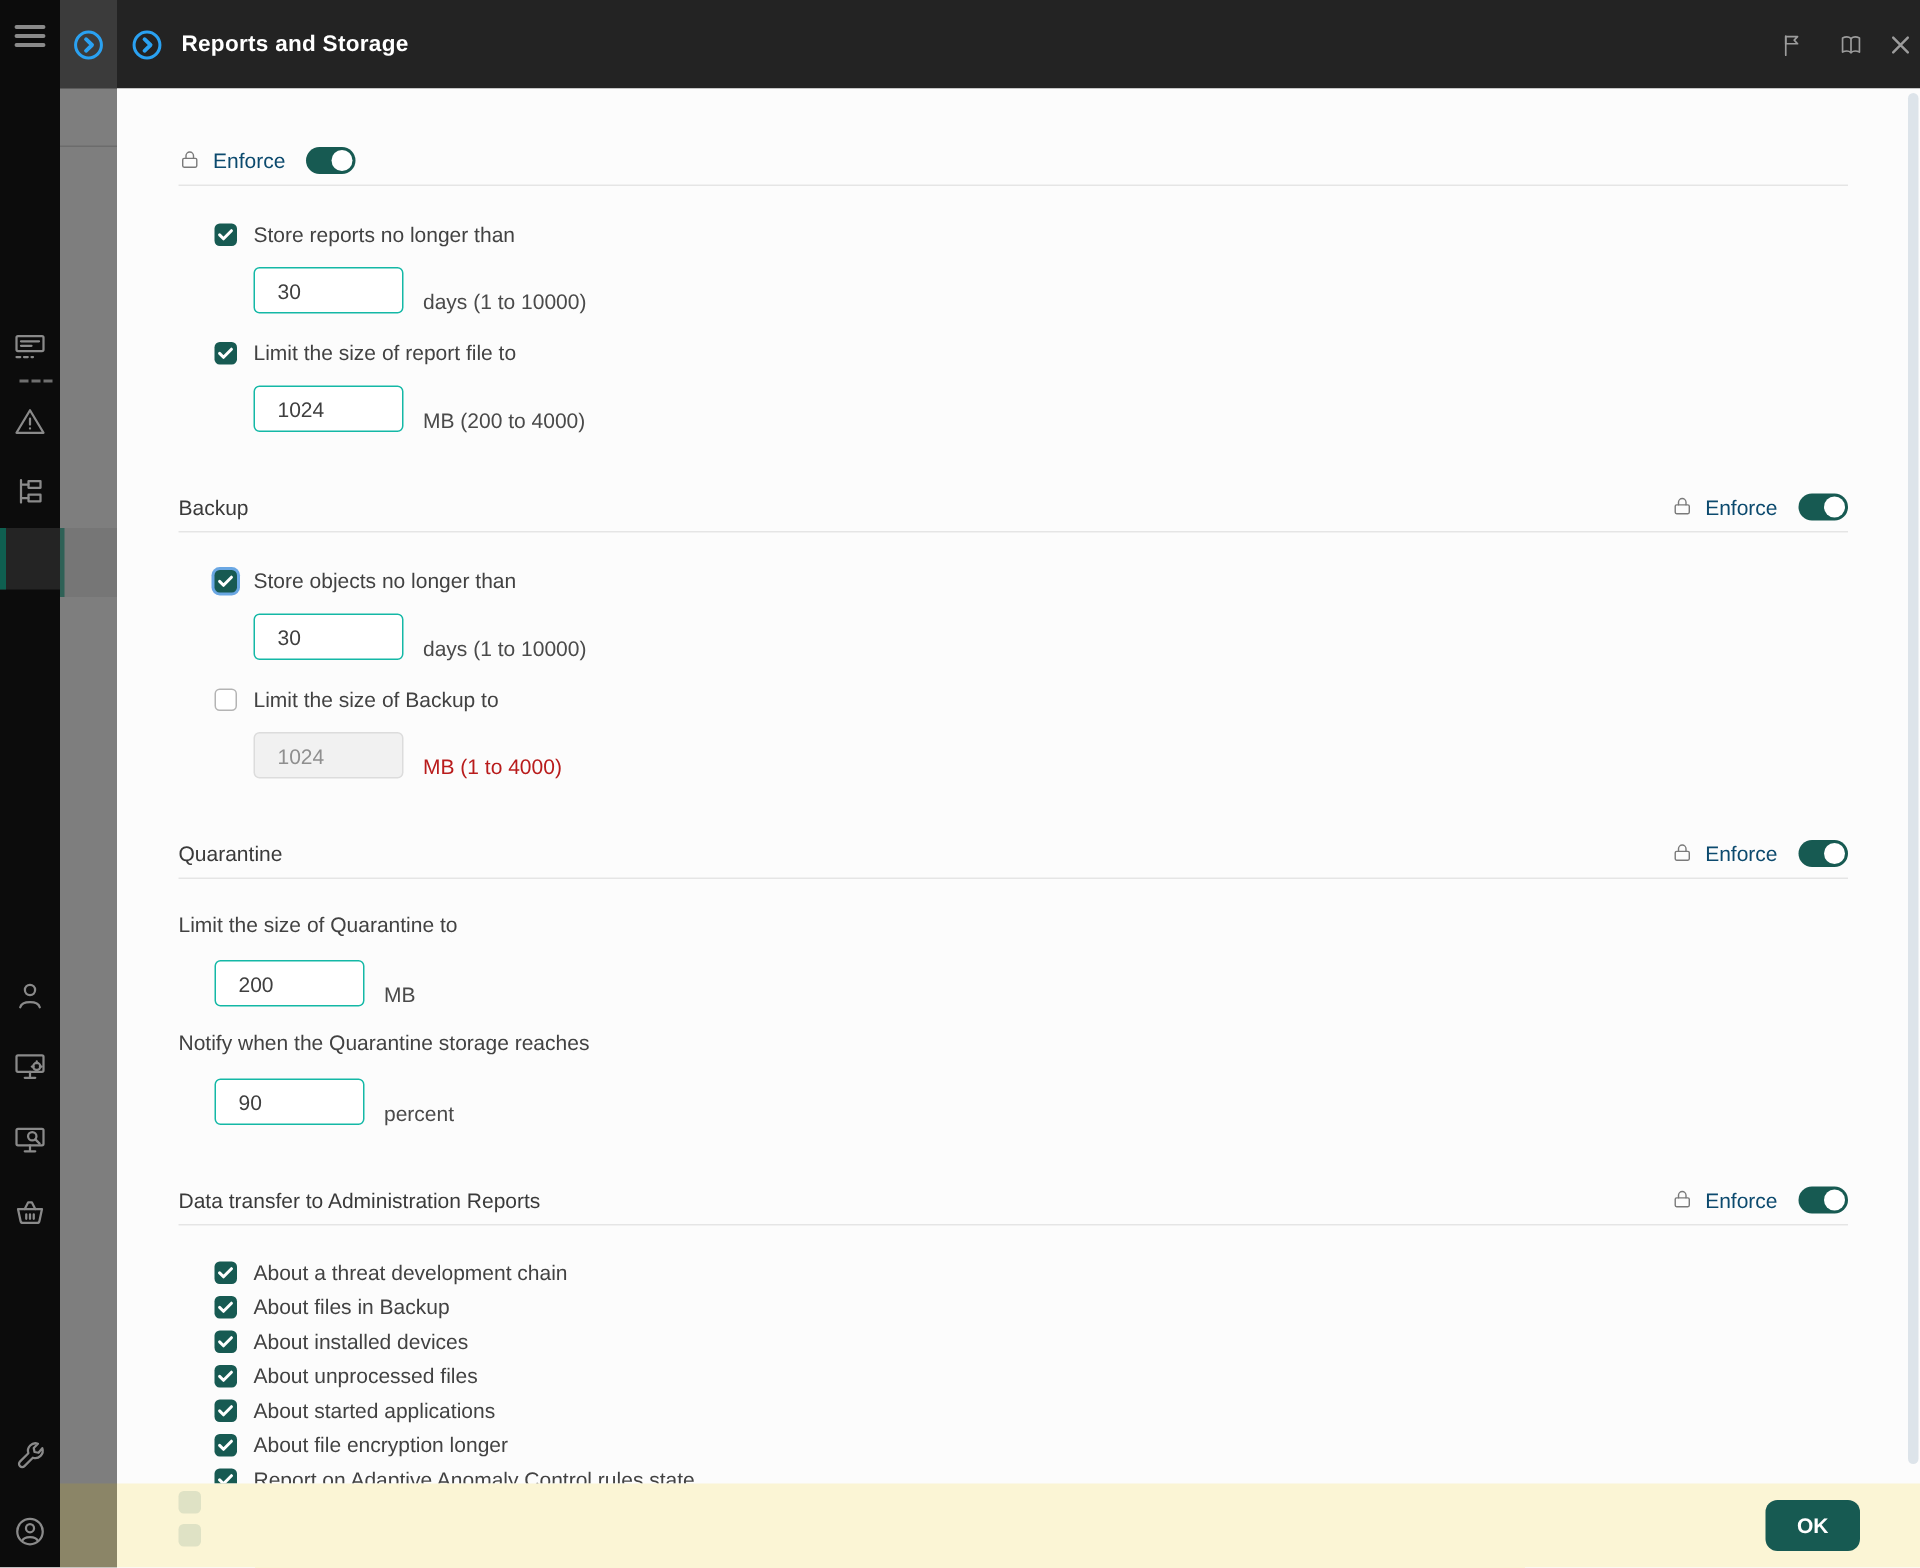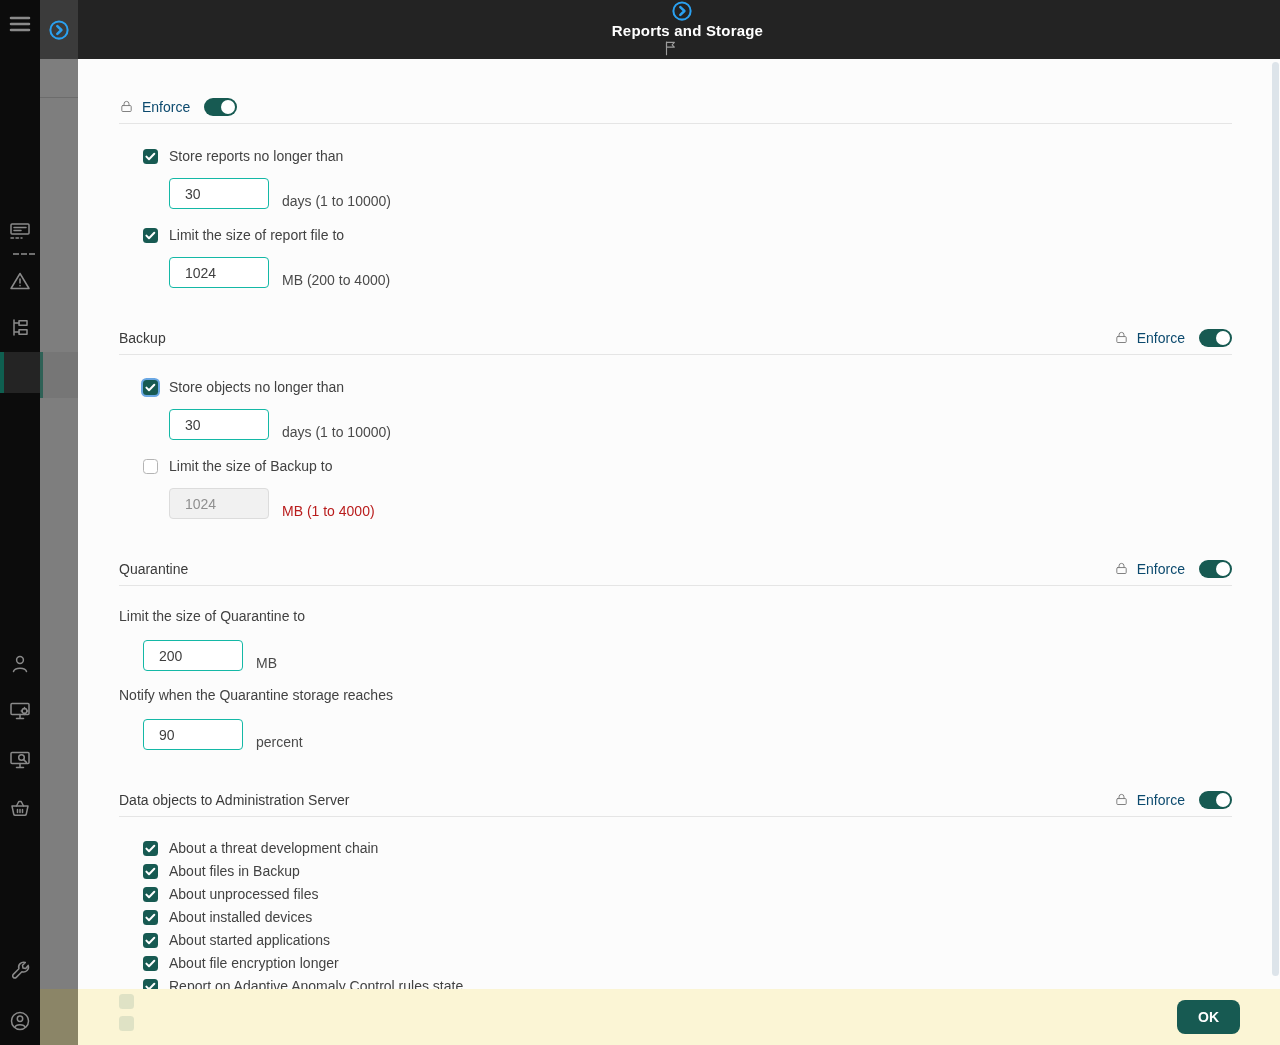--- a/index.html
+++ b/index.html
@@ -16,21 +16,21 @@
   .side-selected .bar{position:absolute;left:0;top:0;width:4px;height:100%;background:#0f5f50;}
   
   .dim-col{position:absolute;left:40px;top:0;width:38px;height:1045px;background:#7e7e7e;z-index:3;}
   .dc-header{position:absolute;top:0;left:0;width:38px;height:59px;background:#3b3b3b;display:flex;align-items:center;justify-content:center;}
   .dc-line{position:absolute;top:97px;left:0;width:38px;height:1px;background:#6c6c6c;}
   .dc-selected{position:absolute;top:352px;left:0;width:38px;height:46px;background:#767676;}
   .dc-selected .bar{position:absolute;left:0;top:0;width:3px;height:100%;background:#2e6156;}
   .dc-footer{position:absolute;top:989px;left:0;width:38px;height:56px;background:#8b8567;}
   
   .modal{position:absolute;left:78px;top:0;width:1202px;height:1045px;z-index:2;background:#fcfcfc;}
-  .modal-header{height:59px;background:#232323;display:flex;align-items:center;padding:0 4px 0 9px;box-sizing:border-box;flex-direction:column;}
+  .modal-header{height:59px;background:#232323;display:flex;align-items:center;padding:0 4px 0 9px;box-sizing:border-box;}
   .blue-circle{width:22px;height:22px;flex:none;}
   .title{color:#ffffff;font-size:15px;font-weight:700;margin-left:12px;letter-spacing:.2px;flex:1;}
   .hdr-icon{width:18px;height:18px;color:#9c9c9c;flex:none;cursor:pointer;}
   .hdr-icon.flag{margin-right:21px;}
   .hdr-icon.book{margin-right:15px;}
   
   .content{position:absolute;top:59px;left:0;right:0;height:930px;background:#fcfcfc;
            padding:38px 48px 0 41px;box-sizing:border-box;overflow:hidden;}
   .section{margin-top:40px;}
   .section:first-child{margin-top:0;}
@@ -290,21 +290,21 @@
           <span class="suffix">MB</span>
         </div>
         <div class="plain-label">Notify when the Quarantine storage reaches</div>
         <div class="row field-row">
           <input class="field" value="90" style="">
           <span class="suffix">percent</span>
         </div>
       </section>
       <section class="section">
         <div class="sec-head">
-          <div class="sec-title">Data objects to Administration Server</div>
+          <div class="sec-title">Data transfer to Administration Reports</div>
           <div class="enforce">
             <span class="lock">
               <svg viewBox="0 0 24 24" fill="none" stroke="currentColor" stroke-width="1.5" stroke-linecap="round" stroke-linejoin="round">
                 <rect x="4.5" y="10.5" width="15" height="9.5" rx="1.5"></rect>
                 <path d="M8 10.5V7.8a4 4 0 0 1 8 0v2.7"></path>
               </svg>
             </span>
             <span class="enf-label">Enforce</span>
             <div class="toggle on">
               <div class="knob"></div>
@@ -327,29 +327,29 @@
             </svg>
           </div>
           <span class="cb-label">About files in Backup</span>
         </div>
         <div class="row compact">
           <div class="checkbox">
             <svg viewBox="0 0 15 15">
               <path d="M3.4 7.6l2.6 2.6 5.3-5.4" stroke="#fff" stroke-width="2" fill="none" stroke-linecap="round" stroke-linejoin="round"></path>
             </svg>
           </div>
+          <span class="cb-label">About installed devices</span>
+        </div>
+        <div class="row compact">
+          <div class="checkbox">
+            <svg viewBox="0 0 15 15">
+              <path d="M3.4 7.6l2.6 2.6 5.3-5.4" stroke="#fff" stroke-width="2" fill="none" stroke-linecap="round" stroke-linejoin="round"></path>
+            </svg>
+          </div>
           <span class="cb-label">About unprocessed files</span>
-        </div>
-        <div class="row compact">
-          <div class="checkbox">
-            <svg viewBox="0 0 15 15">
-              <path d="M3.4 7.6l2.6 2.6 5.3-5.4" stroke="#fff" stroke-width="2" fill="none" stroke-linecap="round" stroke-linejoin="round"></path>
-            </svg>
-          </div>
-          <span class="cb-label">About installed devices</span>
         </div>
         <div class="row compact">
           <div class="checkbox">
             <svg viewBox="0 0 15 15">
               <path d="M3.4 7.6l2.6 2.6 5.3-5.4" stroke="#fff" stroke-width="2" fill="none" stroke-linecap="round" stroke-linejoin="round"></path>
             </svg>
           </div>
           <span class="cb-label">About started applications</span>
         </div>
         <div class="row compact">

